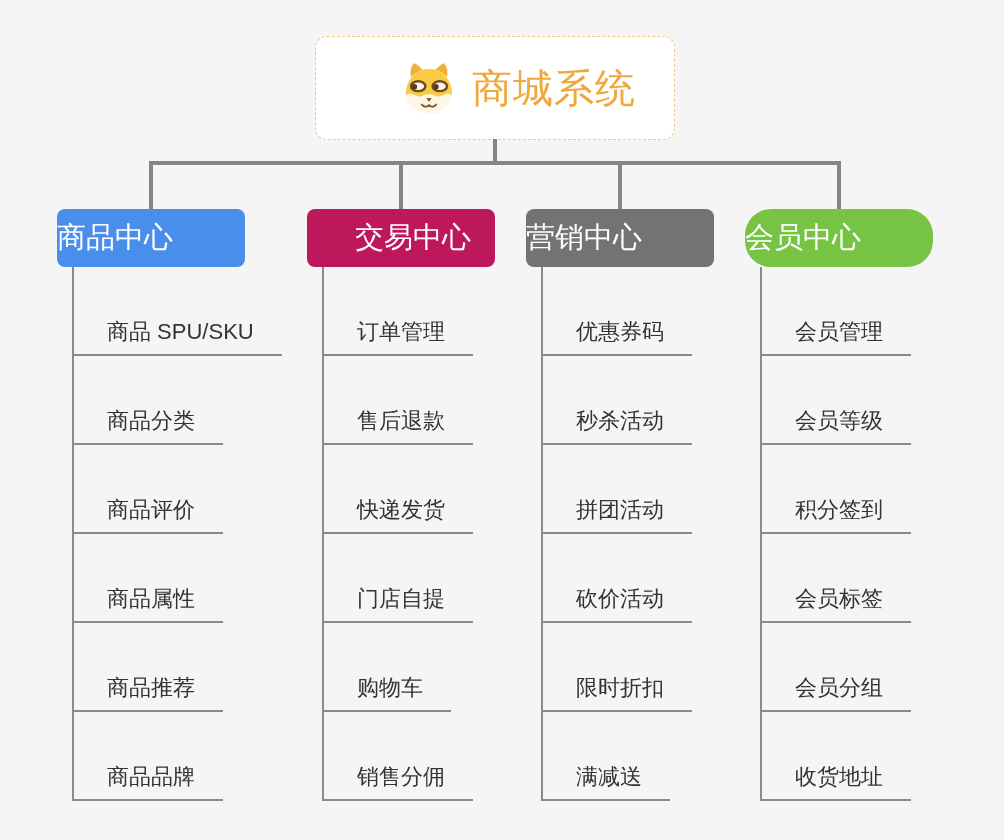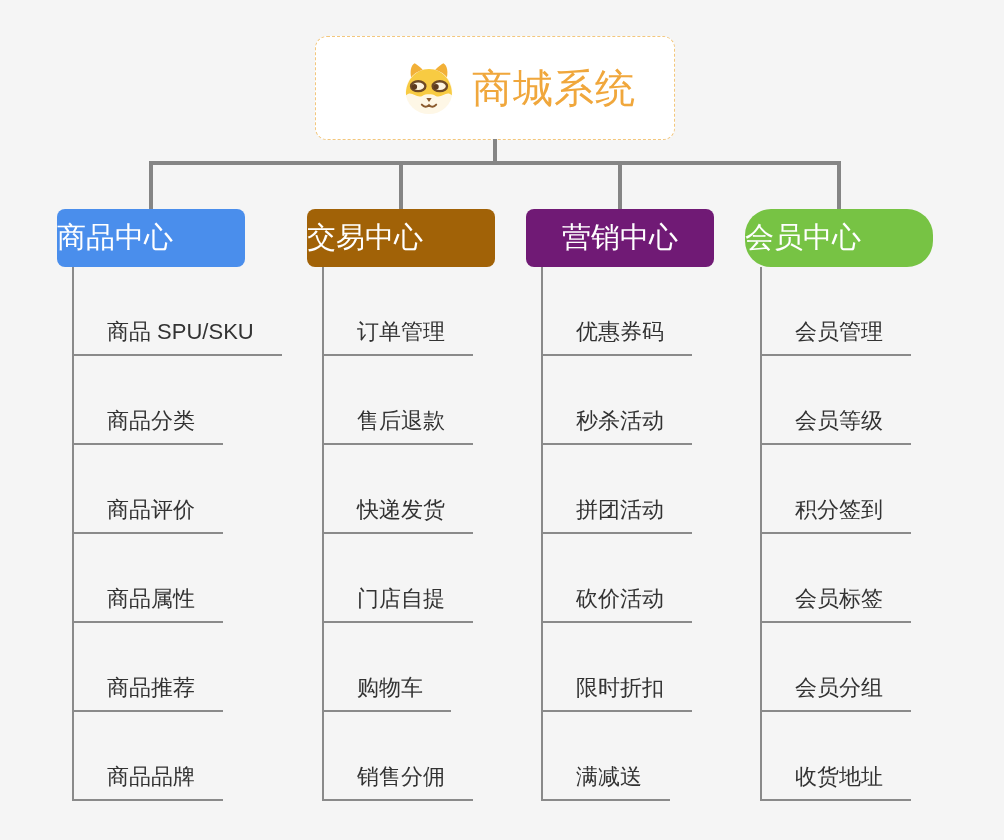--- a/index.html
+++ b/index.html
@@ -120,24 +120,24 @@
   <div class="conn root-stub"></div>
   <div class="conn h-line"></div>
   <div class="conn v-stub s0"></div>
   <div class="conn v-stub s1"></div>
   <div class="conn v-stub s2"></div>
   <div class="conn v-stub s3"></div>
 
   <div class="branch b0" style="background-color: rgb(74, 142, 236);">
     <span>商品中心</span>
   </div>
-  <div class="branch b1" style="background-color: #a16207;">
+  <div class="branch b1" style="background-color: #be185d; padding-left: 48px;">
     <span>交易中心</span>
   </div>
-  <div class="branch b2" style="background-color: #701a75; padding-left: 36px;">
+  <div class="branch b2" style="background-color: #737373;">
     <span>营销中心</span>
   </div>
   <div class="branch b3" style="background-color: rgb(119, 195, 68); border-radius: 26px;">
     <span>会员中心</span>
   </div>
 
   <div class="col c0">
     <div class="item">
         <span>商品 SPU/SKU</span>
       </div>

